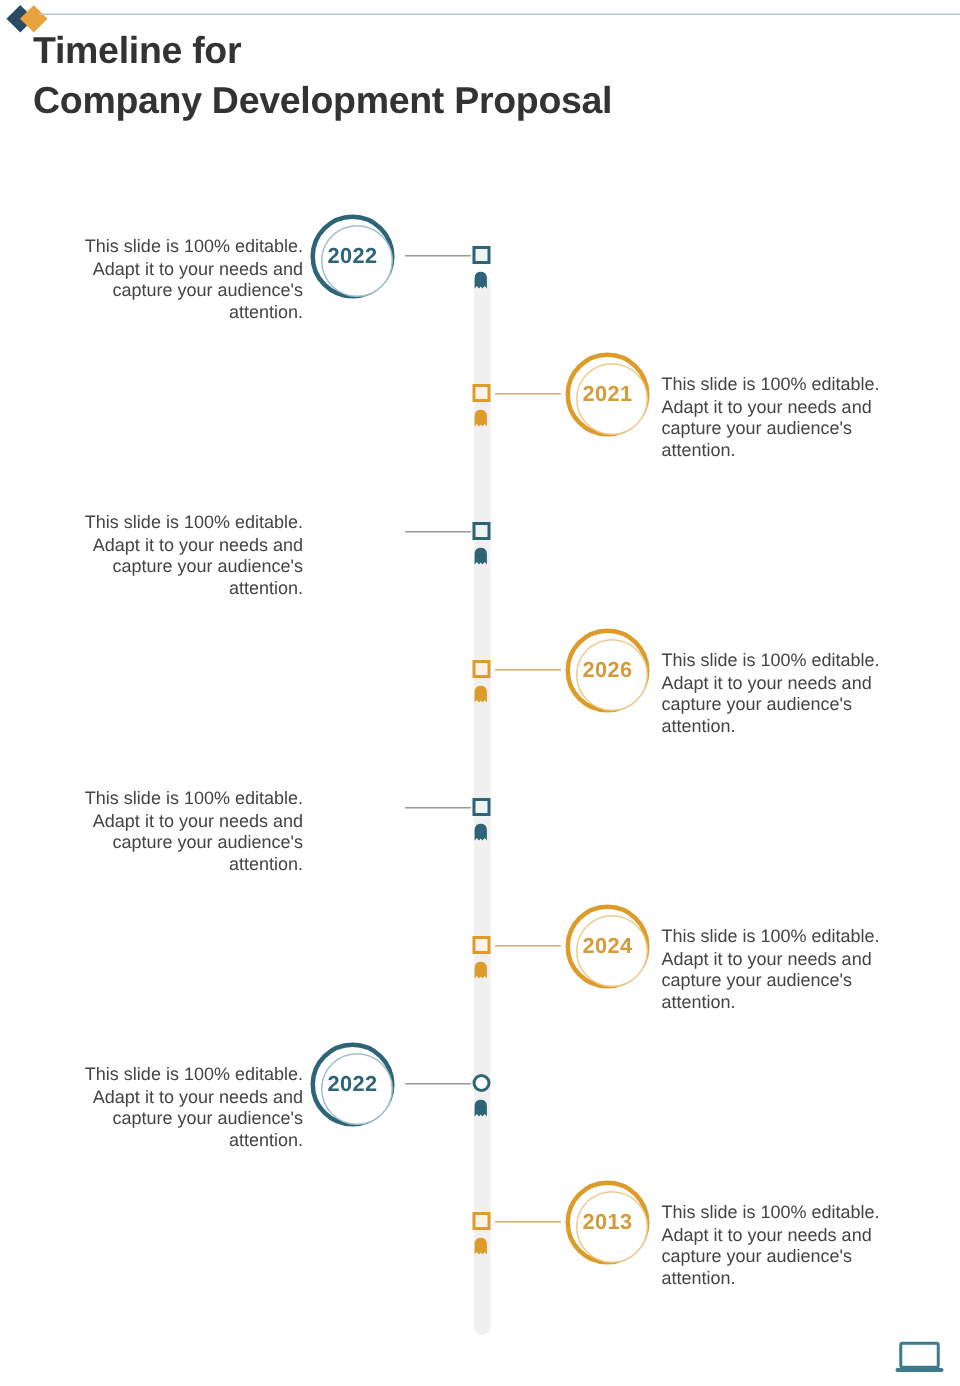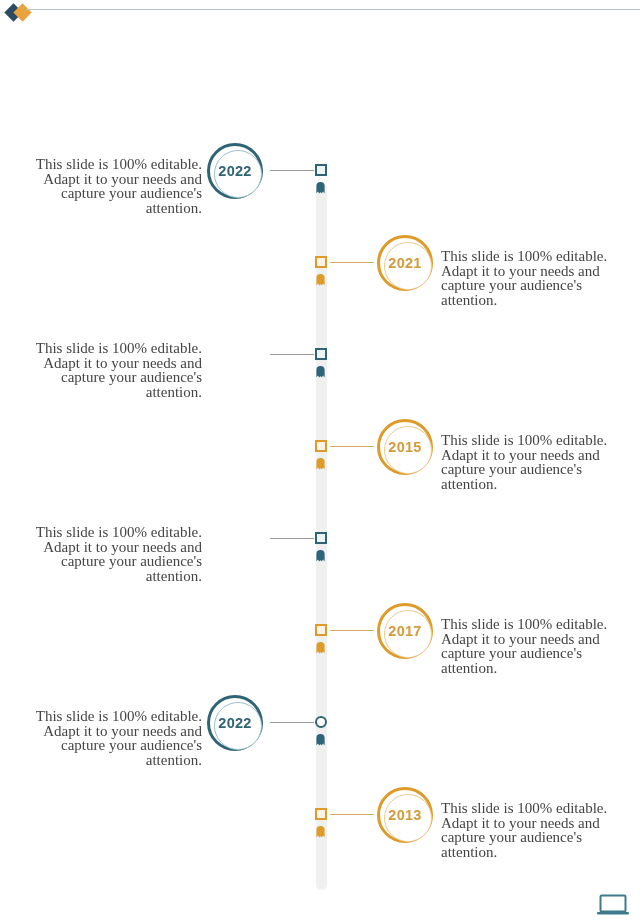--- a/index.html
+++ b/index.html
@@ -86,24 +86,23 @@
     left: 0;
     width: 640px;
     height: 80px;
   }
 
   
   .desc {
     position: absolute;
     top: 0;
     width: 172px;
-    font-size: 15px;
+    font-size: 12px;
     line-height: 14.5px;
     color: #444444;
-    font-family: Liberation Serif, serif;
   }
   .row.left .desc {
     left: 30px;
     text-align: right;
   }
   .row.right .desc {
     left: 441px;
     text-align: left;
   }
 
@@ -213,20 +212,24 @@
 </style>
 </head>
 <body>
 
 <div class="header">
   <div class="logo-mark">
     <div class="diamond navy"></div>
     <div class="diamond orange"></div>
   </div>
   <div class="header-rule"></div>
+  <div class="title-block">
+    <div class="title-line">Timeline for</div>
+    <div class="title-line">Company Development Proposal</div>
+  </div>
 </div>
 
 <div class="spine"></div>
 
 <div id="rows">
     <div class="row left" style="top: 143px;">
       <div class="desc" style="top: 14px;">This slide is 100% editable. Adapt it to your needs and capture your audience's attention.</div>
       <div class="ring teal">
         <div class="ring-inner"></div>
         <span class="year">2022</span>
@@ -254,41 +257,41 @@
       <div class="connector"></div>
       <div class="marker square teal-m"></div>
       <div class="pin"><svg width="11" height="12" viewBox="0 0 11 12">
           <path d="M1.4 11.4 V4.1 A4.1 4.1 0 0 1 9.6 4.1 V11.4 L8.1 9.6 L6.6 11.4 L5.5 10.0 L4.4 11.4 L2.9 9.6 Z" fill="#2d6476"></path>
         </svg></div>
     </div>
     <div class="row right" style="top: 419px;">
       <div class="desc" style="top: 14px;">This slide is 100% editable. Adapt it to your needs and capture your audience's attention.</div>
       <div class="ring amber">
         <div class="ring-inner"></div>
-        <span class="year">2015</span>
+        <span class="year">2026</span>
       </div>
       <div class="connector"></div>
       <div class="marker square amber-m"></div>
       <div class="pin"><svg width="11" height="12" viewBox="0 0 11 12">
           <path d="M1.4 11.4 V4.1 A4.1 4.1 0 0 1 9.6 4.1 V11.4 L8.1 9.6 L6.6 11.4 L5.5 10.0 L4.4 11.4 L2.9 9.6 Z" fill="#dd9b29"></path>
         </svg></div>
     </div>
     <div class="row left" style="top: 511px;">
       <div class="desc" style="top: 14px;">This slide is 100% editable. Adapt it to your needs and capture your audience's attention.</div>
       <div class="connector"></div>
       <div class="marker square teal-m"></div>
       <div class="pin"><svg width="11" height="12" viewBox="0 0 11 12">
           <path d="M1.4 11.4 V4.1 A4.1 4.1 0 0 1 9.6 4.1 V11.4 L8.1 9.6 L6.6 11.4 L5.5 10.0 L4.4 11.4 L2.9 9.6 Z" fill="#2d6476"></path>
         </svg></div>
     </div>
     <div class="row right" style="top: 603px;">
       <div class="desc" style="top: 14px;">This slide is 100% editable. Adapt it to your needs and capture your audience's attention.</div>
       <div class="ring amber">
         <div class="ring-inner"></div>
-        <span class="year">2017</span>
+        <span class="year">2024</span>
       </div>
       <div class="connector"></div>
       <div class="marker square amber-m"></div>
       <div class="pin"><svg width="11" height="12" viewBox="0 0 11 12">
           <path d="M1.4 11.4 V4.1 A4.1 4.1 0 0 1 9.6 4.1 V11.4 L8.1 9.6 L6.6 11.4 L5.5 10.0 L4.4 11.4 L2.9 9.6 Z" fill="#dd9b29"></path>
         </svg></div>
     </div>
     <div class="row left" style="top: 695px;">
       <div class="desc" style="top: 14px;">This slide is 100% editable. Adapt it to your needs and capture your audience's attention.</div>
       <div class="ring teal">

